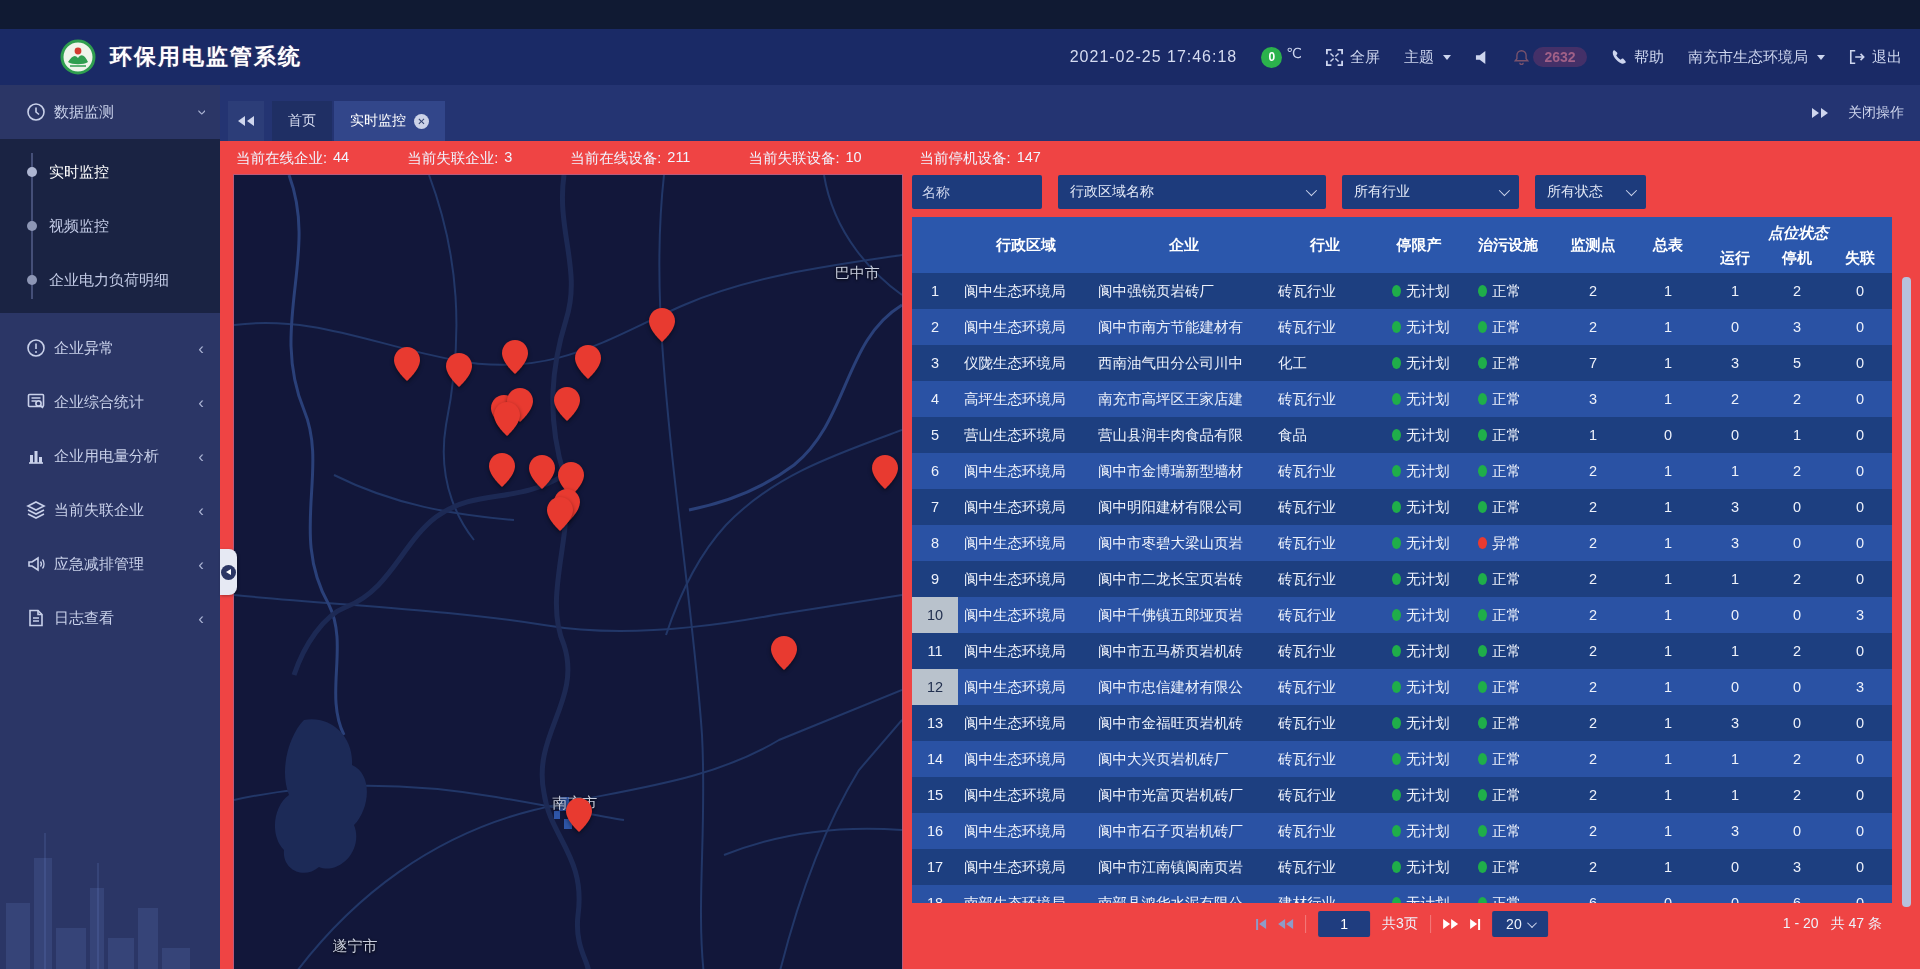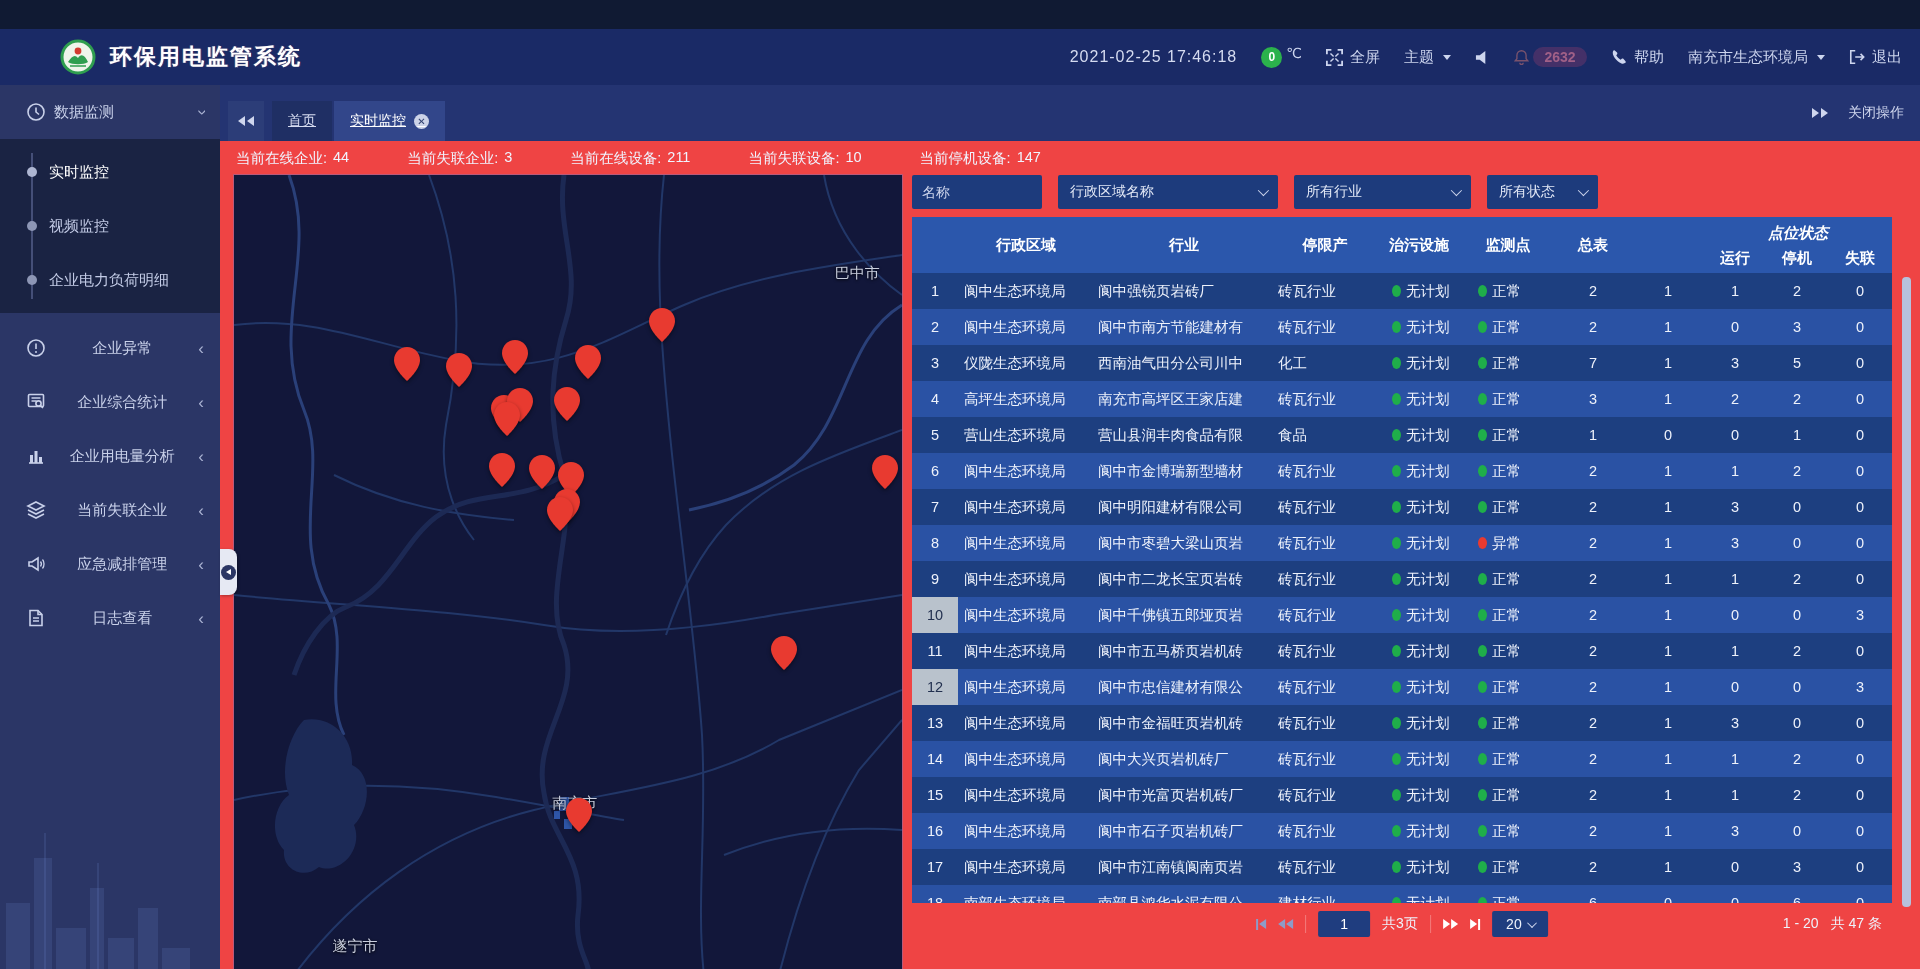--- a/index.html
+++ b/index.html
@@ -31,29 +31,29 @@
   .side-item .lbl { flex:1; }
   .side-item svg { flex:none; }
   .chev { color:#aab3d2; font-size:17px; line-height:1; display:inline-block; }
   .chev.down { transform:rotate(-90deg); }
   .submenu { background:#1a2343; position:relative; padding:6px 0; }
   .submenu:before { content:""; position:absolute; left:31px; top:14px; bottom:14px; width:2px; background:#454f78; }
   .subitem { position:relative; height:54px; display:flex; align-items:center; padding-left:49px; font-size:15px; color:#c3cbe6; cursor:pointer; }
   .subitem .subdot { position:absolute; left:27px; width:10px; height:10px; border-radius:50%; background:#8d96b5; }
   .subitem[data-active="true"] { color:#ffffff; }
   .subitem[data-active="true"] .subdot { background:#aeb6d2; }
-  .side-rest { margin-top:8px;text-align:center; }
+  .side-rest { margin-top:8px; }
   .skyline { position:absolute; bottom:0; left:0; width:100%; height:190px; pointer-events:none; }
   .skyline div { position:absolute; bottom:0; background:rgba(125,155,235,.14); }
 
   
   .content-col { flex:1; display:flex; flex-direction:column; min-width:0; }
   .tabbar { height:56px; background:#243472; display:flex; align-items:flex-end; padding:0 16px 0 8px; flex:none; }
   .tab-scroll-btn { width:36px; height:40px; background:#2c3d78; color:#cfd6ee; display:flex; align-items:center; justify-content:center; cursor:pointer; margin-right:8px; }
-  .tab { height:40px; display:flex; align-items:center; padding:0 16px; font-size:14px; color:#d6dcf0; background:#1f2f64; margin-right:2px; cursor:pointer; gap:8px;text-decoration:underline; }
+  .tab { height:40px; display:flex; align-items:center; padding:0 16px; font-size:14px; color:#d6dcf0; background:#1f2f64; margin-right:2px; cursor:pointer; gap:8px; }
   .tab.active { background:#32468a; color:#fff; }
   .tab-close { width:15px; height:15px; border-radius:50%; background:#ccd3e8; color:#30406f; font-size:10px; line-height:15px; text-align:center; font-weight:bold; cursor:pointer; }
   .tabbar-right { margin-left:auto; display:flex; align-items:center; gap:20px; color:#cfd6ee; font-size:14px; height:100%; }
   .dbl { display:inline-flex; gap:2px; align-items:center; }
   .tri { width:0; height:0; border-top:5px solid transparent; border-bottom:5px solid transparent; display:inline-block; }
   .tri-l { border-right:7px solid currentColor; }
   .tri-r { border-left:7px solid currentColor; }
   .pbar { width:2px; height:11px; background:currentColor; display:inline-block; }
 
   .content { flex:1; background:#ef4444; position:relative; min-height:0; display:flex; flex-direction:column; }
@@ -67,21 +67,21 @@
   .pin { position:absolute; transform:translate(-50%,-100%); filter:drop-shadow(0 2px 2px rgba(0,0,0,.45)); cursor:pointer; }
   .city { position:absolute; transform:translate(-50%,-50%); color:#c9cedd; font-size:15px; text-shadow:0 1px 3px #000; white-space:nowrap; }
 
   
   .right-panel { flex:1; margin-left:10px; display:flex; flex-direction:column; min-width:0; }
   .filters { height:34px; display:flex; gap:16px; margin-bottom:8px; flex:none; }
   .f-input { width:130px; background:#1d3b7c; border:none; color:#e6ebf8; font-size:14px; padding:0 10px; border-radius:2px; font-family:inherit; }
   .f-input::placeholder { color:#cdd5ec; opacity:1; }
   .f-select { background:#1d3b7c; border-radius:2px; color:#e2e8f6; font-size:14px; display:flex; align-items:center; justify-content:space-between; padding:0 12px; cursor:pointer; }
   .f-select .cv { width:8px; height:8px; border-right:1.5px solid #cdd5ec; border-bottom:1.5px solid #cdd5ec; transform:rotate(45deg) translateY(-2px); }
-  .w-region { width:220px; } .w-industry { width:177px; } .w-status { width:111px; }
+  .w-region { width:268px; } .w-industry { width:177px; } .w-status { width:111px; }
 
   :root { --cols:46px 136px 180px 102px 86px 92px 78px 72px 62px 62px 64px; }
   .thead { display:grid; grid-template-columns:var(--cols); grid-template-rows:26px 30px; background:#2b57ac; color:#fff; font-size:15px; font-weight:bold; flex:none; }
   .th { grid-row:1/3; display:flex; align-items:center; justify-content:center; }
   .th.group { grid-row:1; grid-column:9/12; font-style:italic; align-items:flex-end; padding-bottom:0; }
   .th.sub { grid-row:2; align-items:center; }
   .rows { height:630px; overflow:hidden; flex:none; }
   .trow { display:grid; grid-template-columns:var(--cols); height:36px; color:#eef2fb; font-size:14.5px; cursor:pointer; }
   .trow:nth-of-type(odd) { background:#1d3f80; }
   .trow:nth-of-type(even) { background:#2a52a4; }
@@ -495,20 +495,21 @@
               </div>
               <div class="f-select w-status">
                 <span>所有状态</span>
                 <span class="cv"></span>
               </div>
             </div>
 
             <div class="thead">
               <div class="th"></div>
               <div class="th">行政区域</div>
+              <div class="th">企业</div>
               <div class="th">行业</div>
               <div class="th">停限产</div>
               <div class="th">治污设施</div>
               <div class="th">监测点</div>
               <div class="th">总表</div>
               <div class="th group">点位状态</div>
               <div class="th sub" style="grid-column:9">运行</div>
               <div class="th sub" style="grid-column:10">停机</div>
               <div class="th sub" style="grid-column:11">失联</div>
             </div>

